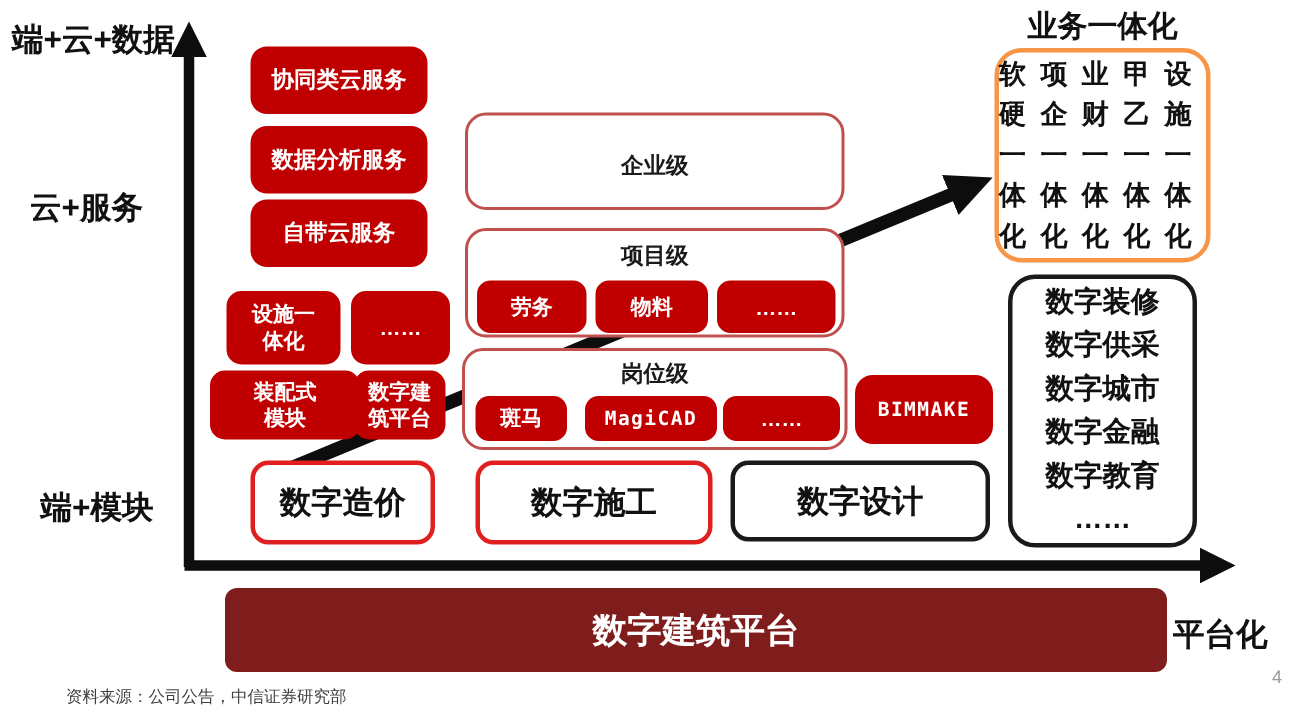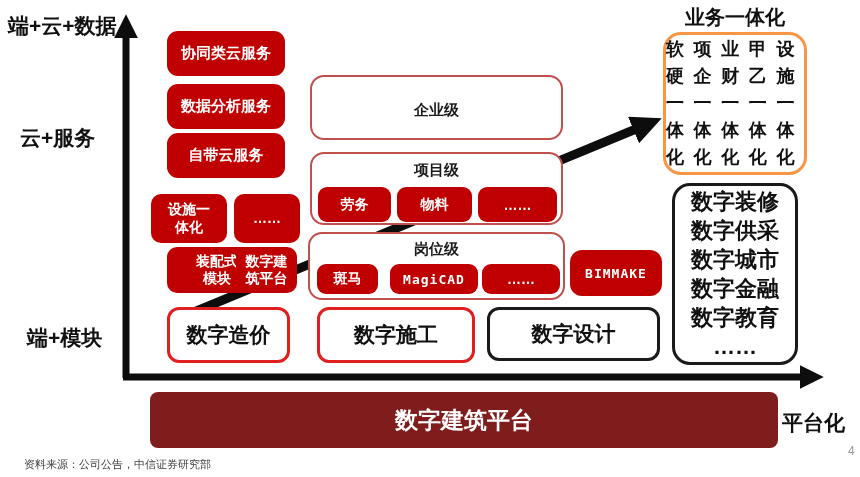--- a/index.html
+++ b/index.html
@@ -21,23 +21,23 @@
   .productbox{background:#ffffff;border-radius:12px;font-size:21px;font-weight:700;color:#111111;z-index:2;}
   .red-border{border:3px solid #e02020;}
   .black-border{border:3px solid #1a1a1a;}
   .axis-label{font-size:21px;font-weight:700;color:#111111;z-index:3;}
   .right-title{font-size:20px;font-weight:700;color:#111111;text-align:center;z-index:2;}
   .orange-box{border:3px solid #f79646;border-radius:18px;background:#ffffff;z-index:2;
               display:flex;flex-direction:row;align-items:center;justify-content:center;}
   .orange-box .line{font-size:18px;font-weight:700;color:#111111;line-height:27px;}
   .expand-box{border:3px solid #1a1a1a;border-radius:18px;background:#ffffff;z-index:2;
               display:flex;flex-direction:column;align-items:center;justify-content:center;}
-  .expand-box .line{font-size:22px;font-weight:700;color:#111111;line-height:29px;}
+  .expand-box .line{font-size:19px;font-weight:700;color:#111111;line-height:29px;}
   .platform-bar{background:#7f1d1d;border-radius:8px;color:#ffffff;font-size:23px;font-weight:700;z-index:2;}
-  .footer-src{font-size:11px;color:#404040;z-index:2;}
+  .footer-src{font-size:11px;color:#404040;z-index:2;margin-left:20px;}
   .pagenum{font-size:12px;color:#999999;z-index:2;}
 </style>
 </head>
 <body>
 
 <div class="canvas">
 
   <svg class="bglayer" width="860" height="477" viewBox="0 0 860 477">
     <defs>
       <marker id="ah-axis" markerWidth="3.4" markerHeight="3.4" refX="0.3" refY="1.7" orient="auto" markerUnits="strokeWidth">
@@ -58,21 +58,21 @@
   <div class="abs axis-label" style="left:782px;top:409px;">平台化</div>
 
   <div class="abs box redbox cloudbox" style="top:31px;">协同类云服务</div>
   <div class="abs box redbox cloudbox" style="top:84px;">数据分析服务</div>
   <div class="abs box redbox cloudbox" style="top:133px;">自带云服务</div>
 
   <div class="abs box redbox modbox" style="left:151px;top:194px;width:76px;height:49px;">
     <span class="wrap3">设施一体化</span>
   </div>
   <div class="abs box redbox modbox" style="left:234px;top:194px;width:66px;height:49px;">……</div>
-  <div class="abs box redbox modbox" style="left:167px;top:247px;width:100px;height:46px;">
+  <div class="abs box redbox modbox" style="left:140px;top:247px;width:100px;height:46px;">
     <span class="wrap3">装配式模块</span>
   </div>
   <div class="abs box redbox modbox" style="left:236px;top:247px;width:61px;height:46px;">
     <span class="wrap3">数字建筑平台</span>
   </div>
 
   <div class="abs container-box" style="left:310px;top:75px;width:253px;height:65px;">
     <div class="lvl-title" style="top:24px;">企业级</div>
   </div>
 

